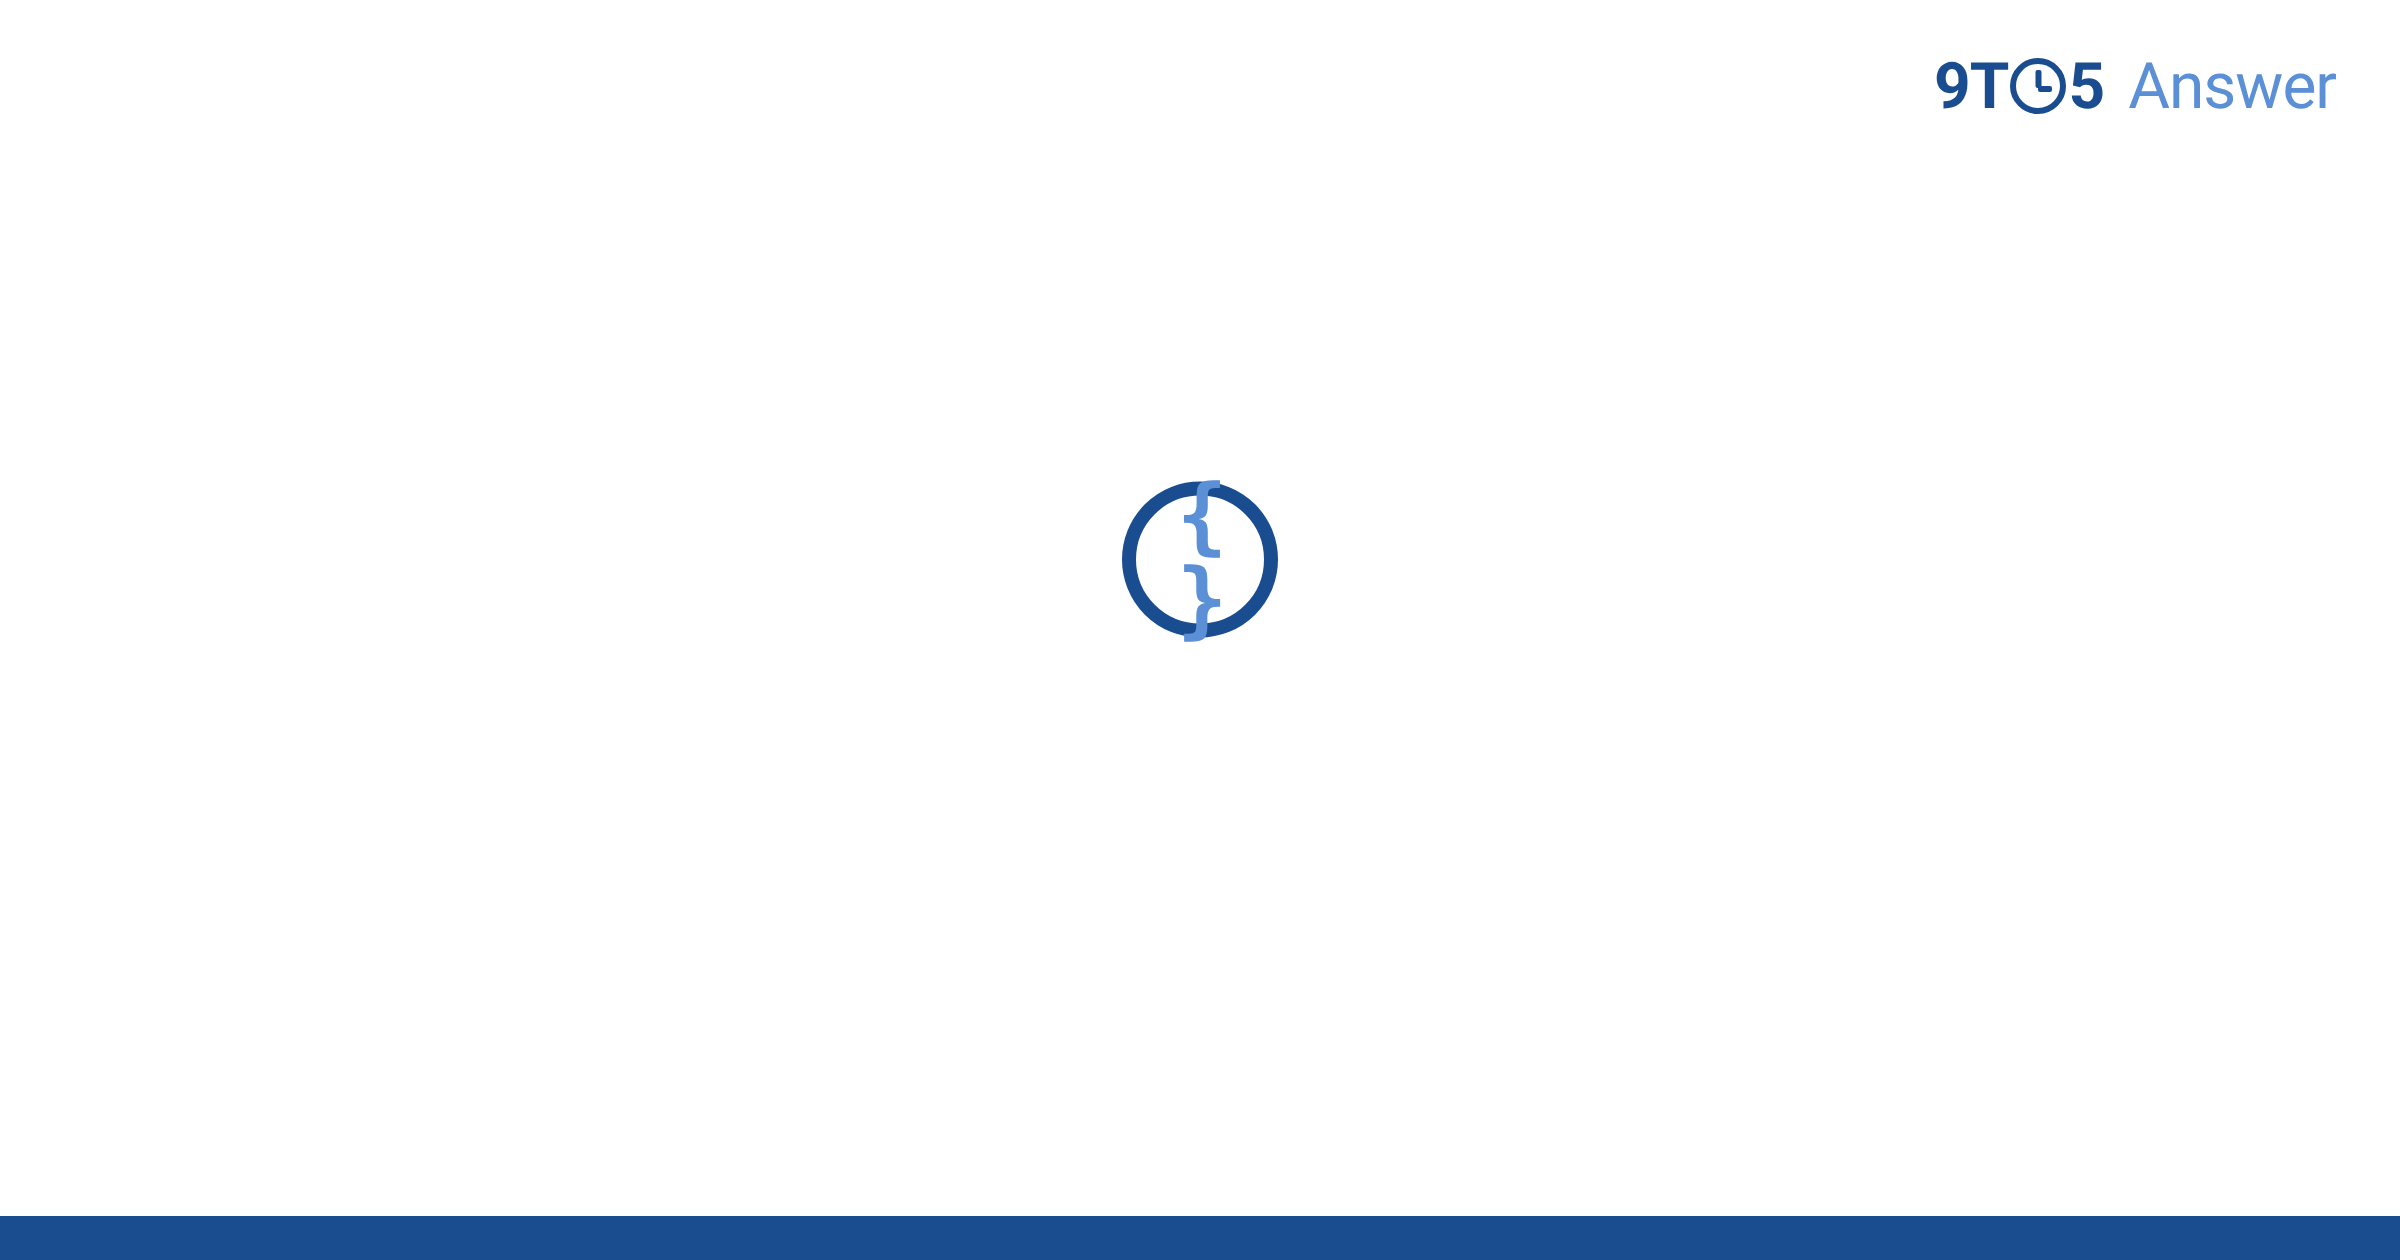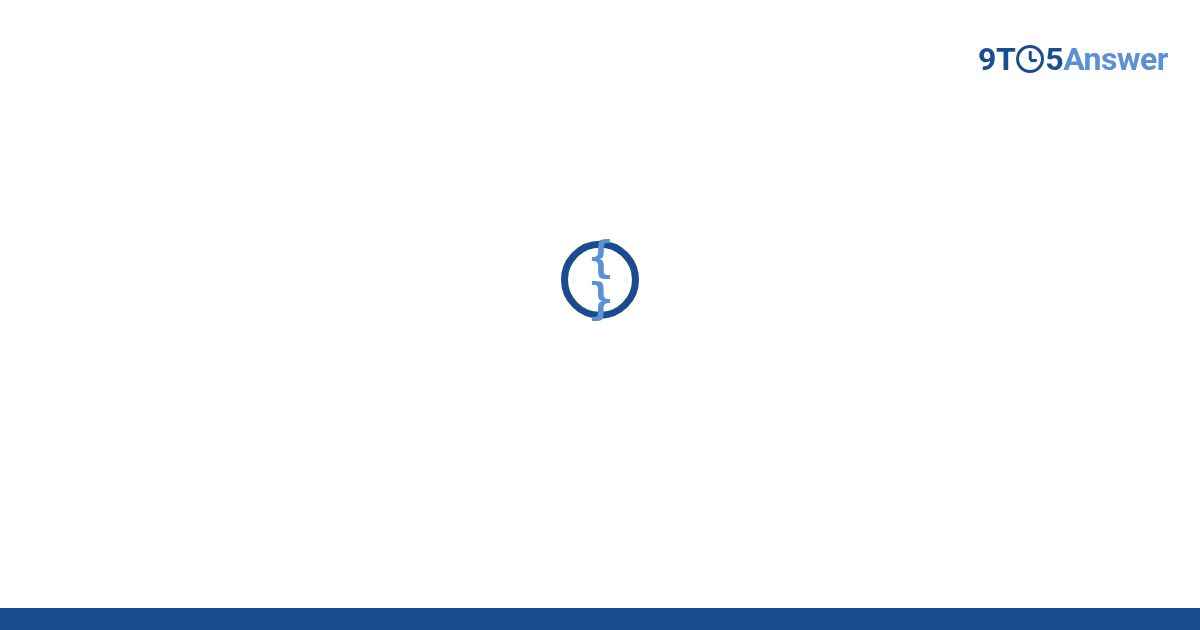--- a/index.html
+++ b/index.html
@@ -10,21 +10,21 @@
     body {
       width: 1200px;
       height: 630px;
       background: #ffffff;
       font-family: -apple-system, BlinkMacSystemFont, "Segoe UI", Roboto, Helvetica, Arial, sans-serif;
       position: relative;
       overflow: hidden;
     }
     .logo {
       position: absolute;
-      top: 40px;
+      top: 24px;
       right: 32px;
       font-size: 32px;
       font-weight: 600;
       letter-spacing: -0.5px;
       display: flex;
       align-items: center;
     }
     .logo .nine-t {
       color: #1a4d8f;
       font-weight: 700;
@@ -61,22 +61,22 @@
       top: 11px;
       left: 50%;
       border-radius: 1px;
     }
     .logo .five {
       color: #1a4d8f;
       font-weight: 700;
     }
     .logo .answer {
       color: #5b8fd6;
-      font-weight: 700;
-      margin-left: 0;
+      font-weight: 400;
+      margin-left: 12px;
     }
     .content {
       position: absolute;
       top: 50%;
       left: 50%;
       transform: translate(-50%, -58%);
       text-align: center;
       width: 100%;
     }
     .icon-circle {

